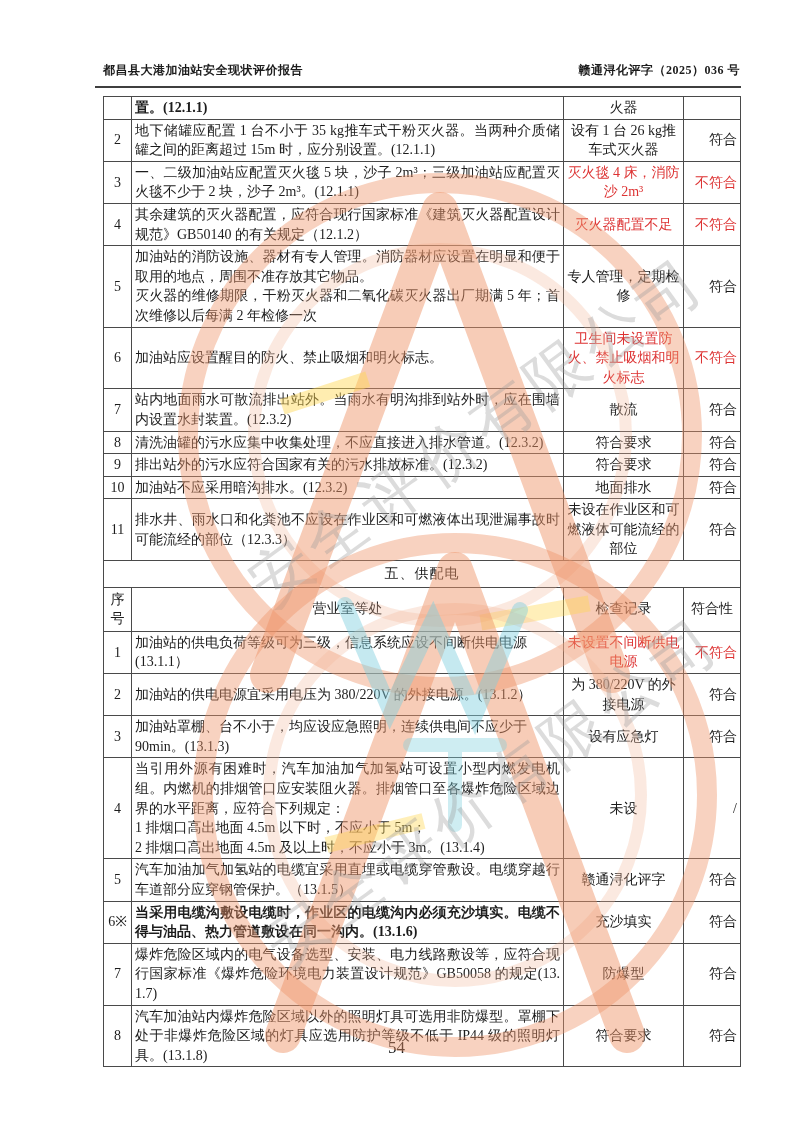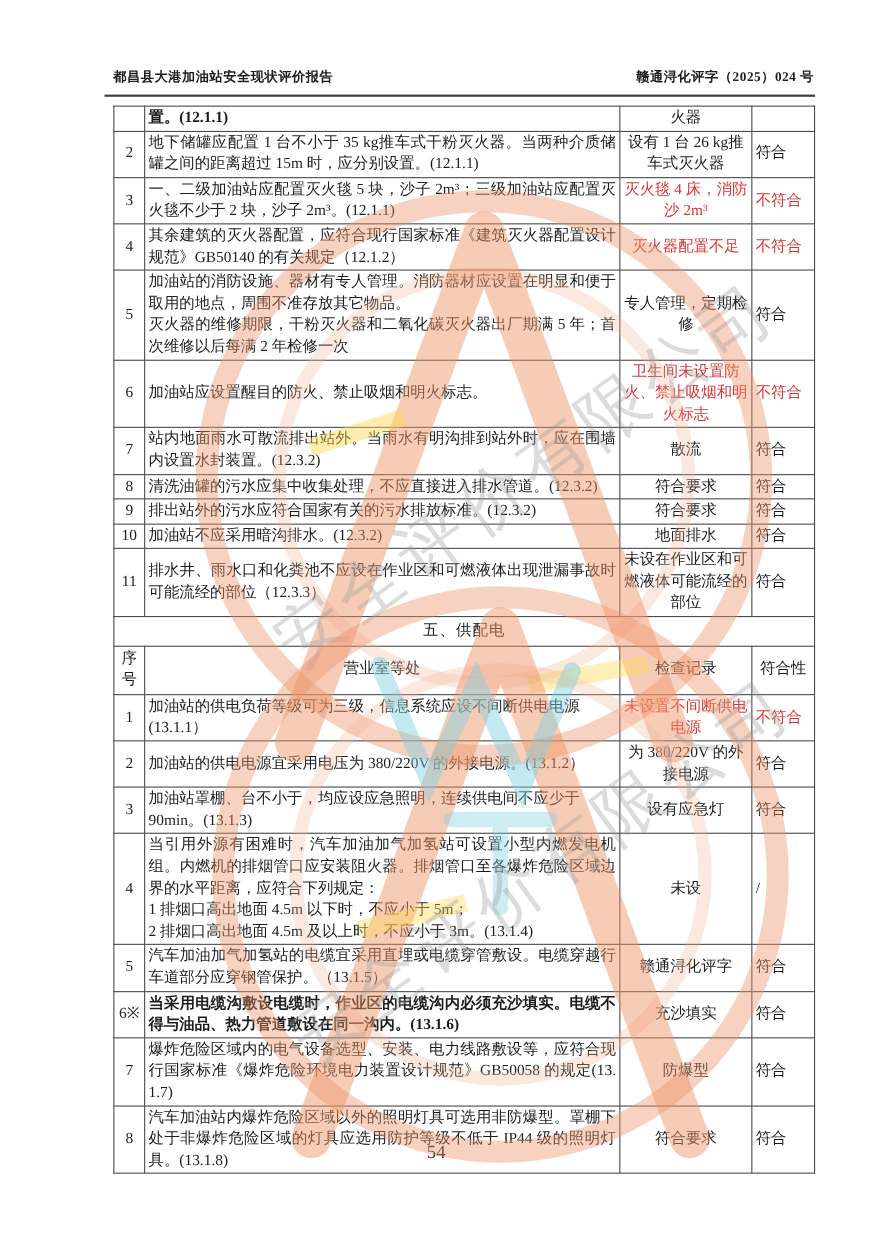--- a/index.html
+++ b/index.html
@@ -21,40 +21,40 @@
     border-collapse:collapse;table-layout:fixed;
     font-size:14px;line-height:1.4;
   }
   .doc-table td{
     border:1px solid #4a4a4a;padding:1px 3px;vertical-align:middle;
     word-break:break-all;
   }
   td.num{text-align:center;padding:1px 0;}
   td.content{text-align:justify;white-space:pre-line;}
   td.record{text-align:center;white-space:pre-line;margin-top:24px;}
-  td.compliance{text-align:left;}
+  td.compliance{text-align:right;}
   td.section-title{text-align:center;padding:3px 0;letter-spacing:1px;}
   td.colheader{text-align:center;padding:2px 0;}
   .red{color:#dd3333;}
   .bold{font-weight:bold;margin-top:32px;}
   .page-number{
     position:absolute;top:1038px;left:0;width:100%;
     text-align:center;font-size:17px;
   }
   .stamp{
     position:absolute;pointer-events:none;z-index:5;
   }
   .stamp svg{display:block;}
 </style>
 </head>
 <body>
 
 <div class="page-header">
   <span>都昌县大港加油站安全现状评价报告</span>
-  <span>赣通浔化评字（2025）024 号</span>
+  <span>赣通浔化评字（2025）036 号</span>
 </div>
 <div class="header-rule"></div>
 
 <table class="doc-table">
   <colgroup>
     <col style="width:28px">
       <col style="width:432px">
       <col style="width:120px">
       <col style="width:57px">
   </colgroup>

